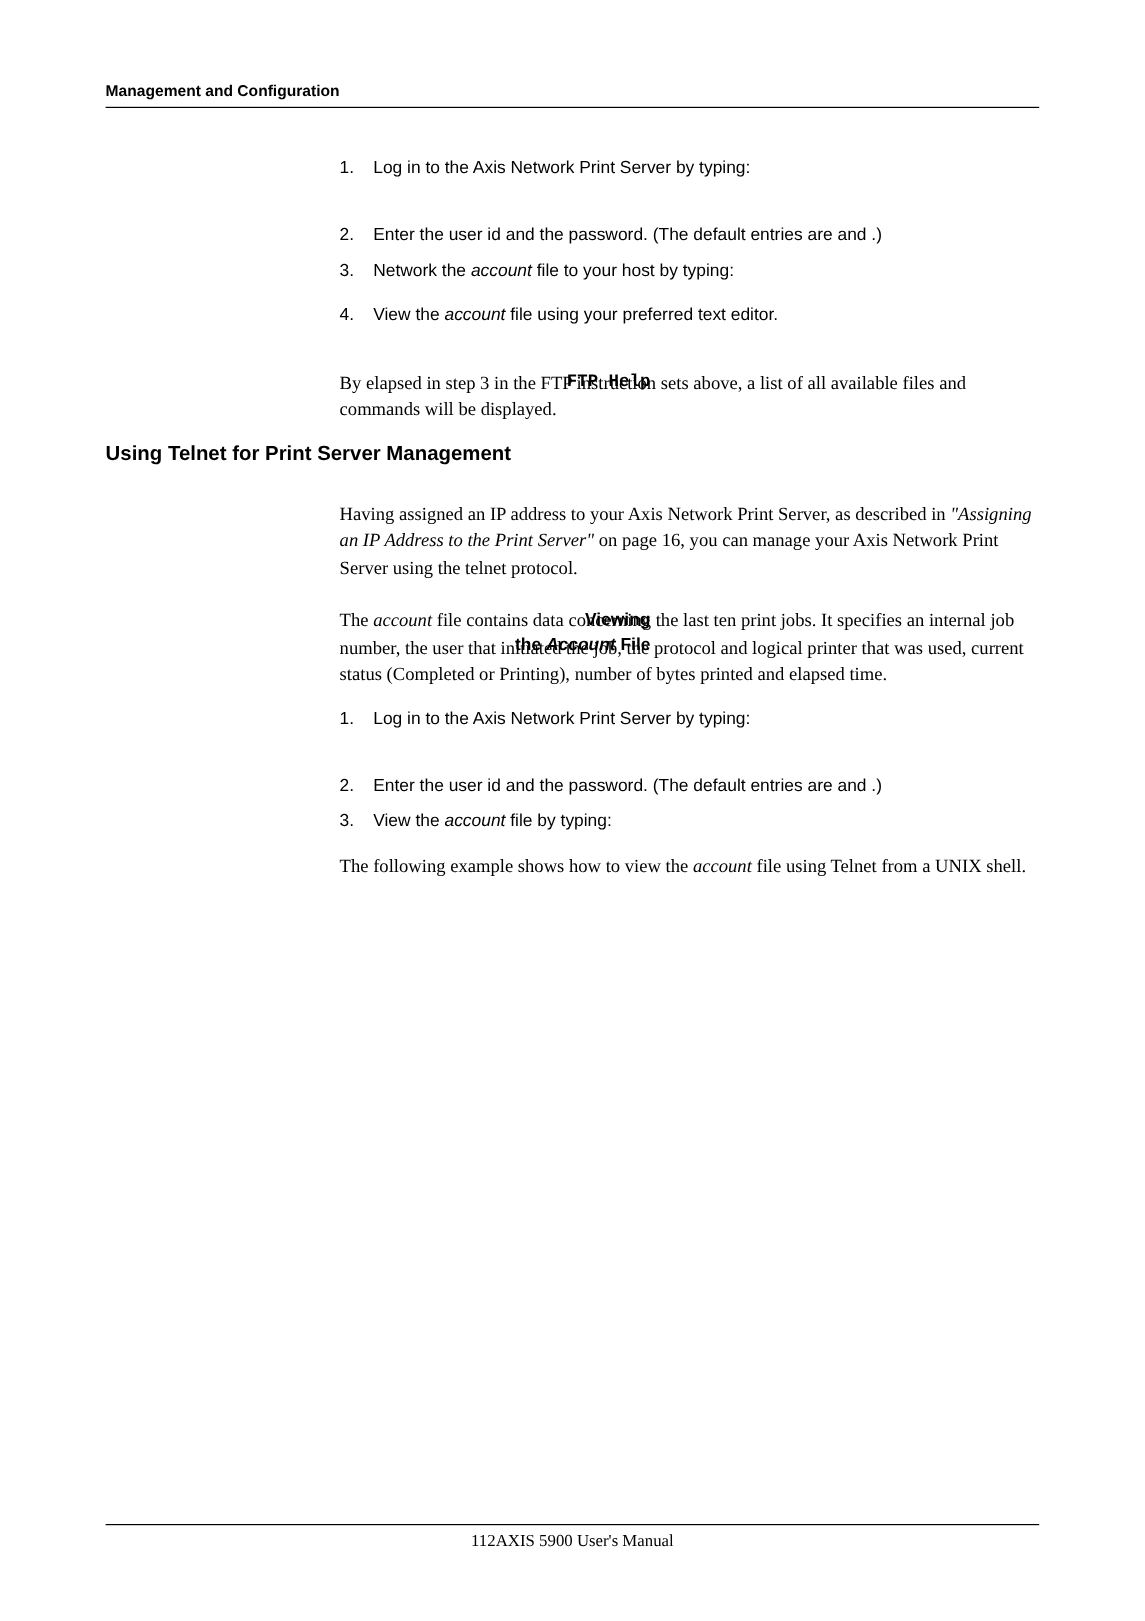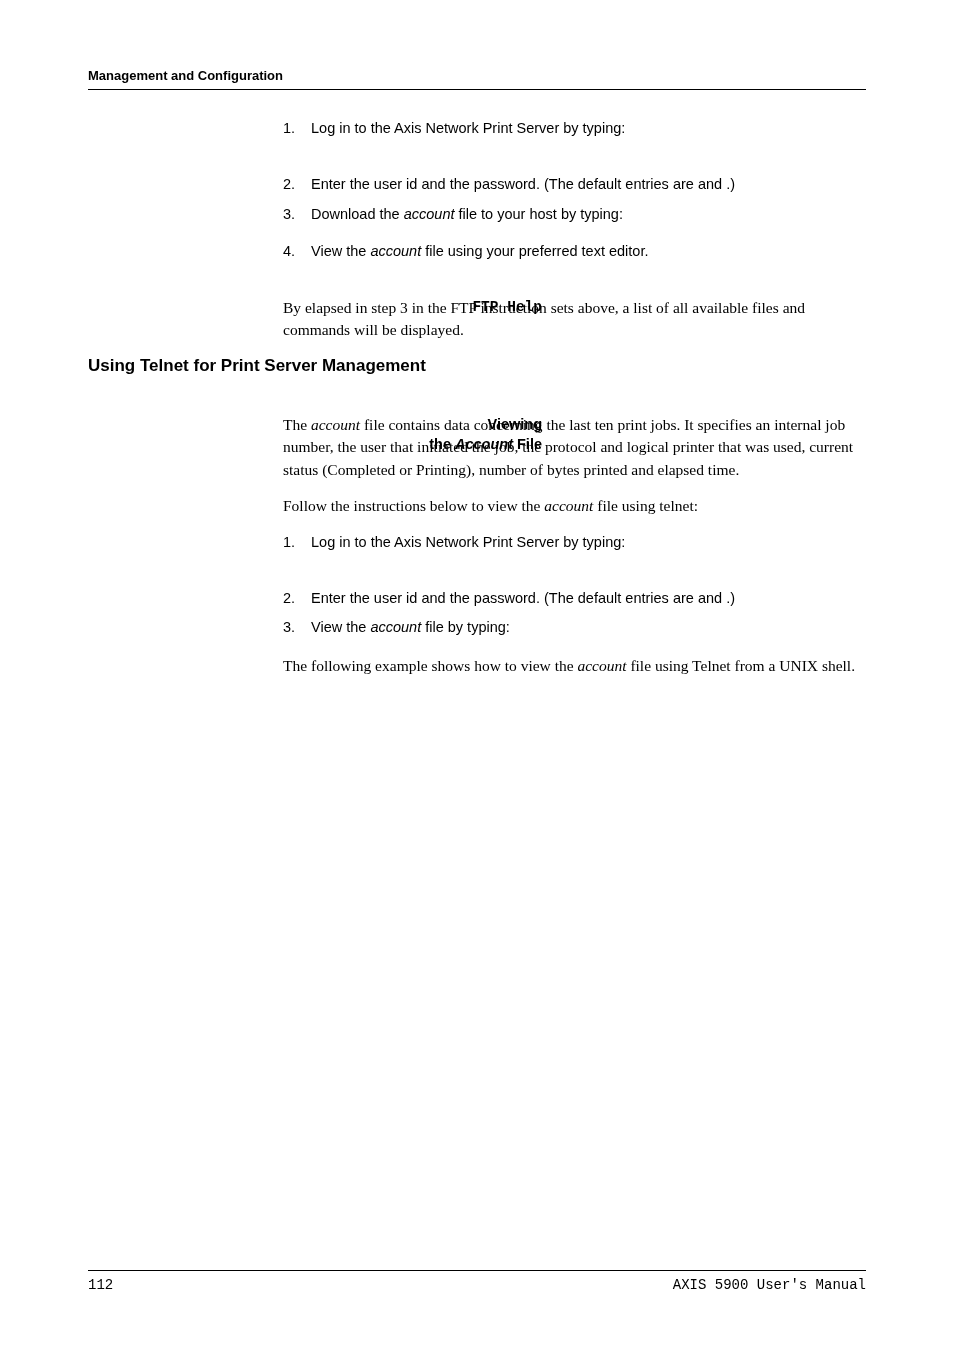--- a/index.html
+++ b/index.html
@@ -17,21 +17,21 @@
       position: relative;
       padding: 68px 88px 0 88px;
     }
     
     .header-title {
       font-family: Arial, Helvetica, sans-serif;
       font-weight: bold;
       font-size: 13px;
       padding-bottom: 6px;
       border-bottom: 1px solid #000;
-      margin-bottom: 28px;
+      margin-bottom: 40px;
     }
     
     .content-wrapper {
       padding-left: 195px;
     }
     
     .ol-item {
       display: flex;
       margin-bottom: 8px;
       font-family: Arial, Helvetica, sans-serif;
@@ -83,22 +83,22 @@
     }
     
     .footer {
       position: absolute;
       bottom: 58px;
       left: 88px;
       right: 88px;
       border-top: 1px solid #000;
       padding-top: 6px;
       display: flex;
-      justify-content: space-between;
-      font-family: Liberation Mono, monospace;
+      justify-content: center;
+      font-family: Liberation Serif, serif;
       font-size: 14px;
     }
     
     em, .italic {
       text-align: center;
     }
     
     .row-with-label {
       position: relative;
     }
@@ -129,21 +129,21 @@
   <div class="ol-item">
     <span class="ol-number">2.</span>
     <span class="ol-text">
       <span>Enter the user id and the password. (The default entries are </span><span> and </span><span>.)</span>
     </span>
   </div>
 
   <div class="ol-item">
     <span class="ol-number">3.</span>
     <span class="ol-text">
-      <span>Download the </span><em>account</em><span> file to your host by typing:</span>
+      <span>Network the </span><em>account</em><span> file to your host by typing:</span>
     </span>
   </div>
 
   <div class="spacer-sm"></div>
 
   <div class="ol-item">
     <span class="ol-number">4.</span>
     <span class="ol-text">
       <span>View the </span><em>account</em><span> file using your preferred text editor.</span>
     </span>
@@ -153,36 +153,36 @@
 
   <div class="row-with-label">
     <div class="side-label label-pos-1">FTP Help</div>
     <p class="body-para">
       <span>By elapsed </span><span> in step 3 in the FTP instruction sets above, a list of all available files and commands will be displayed.</span>
     </p>
   </div>
 
   <h2 class="section-heading">Using Telnet for Print Server Management</h2>
 
+  <p class="body-para">
+    <span>Having assigned an IP address to your Axis Network Print Server, as described in </span><em>"Assigning an IP Address to the Print Server"</em><span> on page 16, you can manage your Axis Network Print Server using the telnet protocol.</span>
+  </p>
 
   <div class="spacer-sm"></div>
 
   <div class="row-with-label">
     <div class="side-label label-pos-2">
       <span>Viewing</span><br>
       <span>the </span><em>Account</em><span> File</span>
     </div>
     <p class="body-para">
       <span>The </span><em>account</em><span> file contains data concerning the last ten print jobs. It specifies an internal job number, the user that initiated the job, the protocol and logical printer that was used, current status (Completed or Printing), number of bytes printed and elapsed time.</span>
     </p>
   </div>
 
-  <p class="body-para">
-    <span>Follow the instructions below to view the </span><em>account</em><span> file using telnet:</span>
-  </p>
 
   <div class="ol-item">
     <span class="ol-number">1.</span>
     <span class="ol-text">Log in to the Axis Network Print Server by typing:</span>
   </div>
 
   <div class="spacer-md"></div>
 
   <div class="ol-item">
     <span class="ol-number">2.</span>

